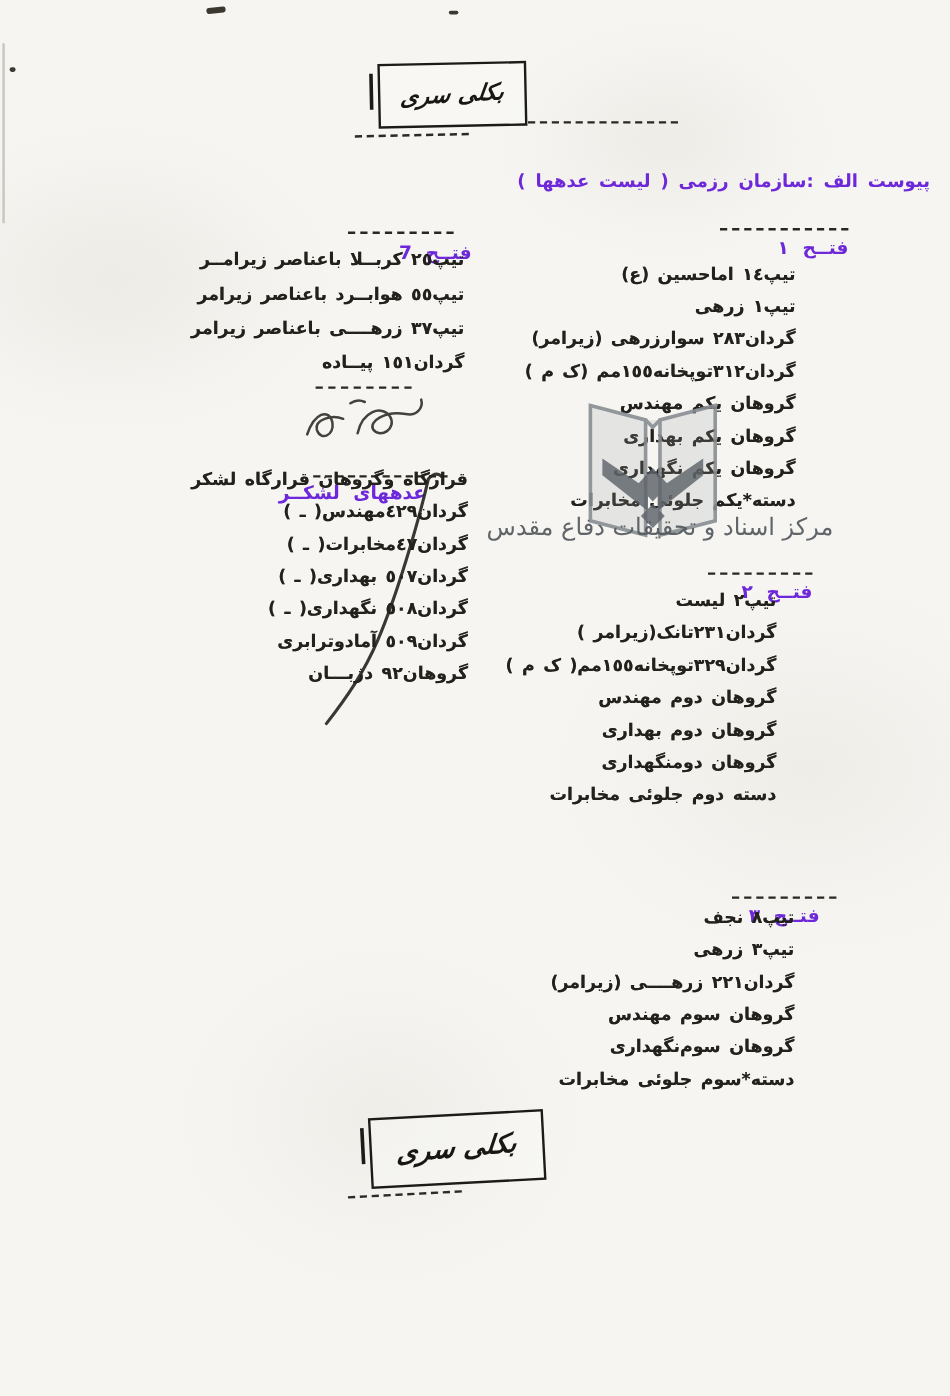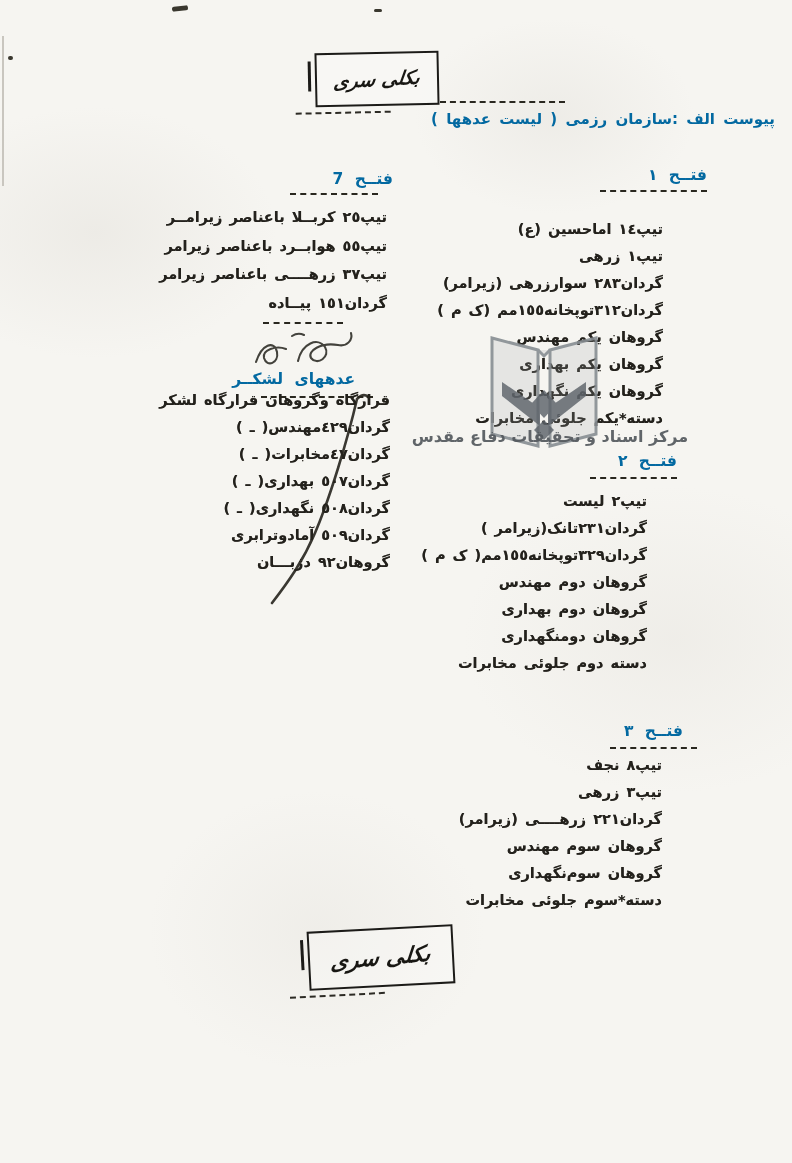--- a/index.html
+++ b/index.html
@@ -9,21 +9,21 @@
     font-family:"DejaVu Sans",sans-serif;
   }
   .paper-mottle{
     position:absolute;inset:0;z-index:0;
     background:
       radial-gradient(260px 180px at 12% 20%, rgba(210,206,198,.25), transparent 70%),
       radial-gradient(300px 220px at 85% 55%, rgba(214,210,202,.22), transparent 70%),
       radial-gradient(240px 200px at 40% 80%, rgba(208,204,196,.18), transparent 70%),
       radial-gradient(200px 140px at 70% 10%, rgba(205,201,193,.20), transparent 70%);
   }
-  .txt{position:absolute;direction:rtl;white-space:nowrap;color:#0369a1;z-index:1;}
+  .txt{position:absolute;direction:rtl;white-space:nowrap;color:#6d28d9;z-index:1;margin-top:32px;}
   .doc-title{font-size:15px;font-weight:700;letter-spacing:.2px;word-spacing:3px;}
   .sec-header{font-size:15.5px;font-weight:700;word-spacing:6px;}
   .dashline{position:absolute;border-top:2.5px dashed #29271f;z-index:1;}
   .rows{position:absolute;direction:rtl;text-align:right;z-index:1;}
   .rows .row{
     line-height:27px;font-size:14.5px;font-weight:700;color:#23211c;
     white-space:nowrap;word-spacing:2px;text-shadow:0 0 .5px rgba(30,28,20,.55);
   }
   .rows.wide .row{line-height:28.5px;}
   .stamp{
@@ -42,21 +42,21 @@
   .stamp::before{
     content:"";position:absolute;left:-9px;top:6px;height:30px;
     border-left:3px solid #1c1b18;
   }
   .stamp.top{left:315px;top:52px;width:120px;height:50px;transform:rotate(-1.2deg);}
   .stamp.top .stamp-text{font-size:19px;}
   .stamp.bottom{left:308px;top:928px;width:142px;height:55px;transform:rotate(-3deg);}
   .stamp.bottom .stamp-text{font-size:22px;}
   .wm-text{
     position:absolute;left:400px;top:427px;width:300px;z-index:2;
-    direction:rtl;text-align:center;font-size:16px;font-weight:700;
+    direction:rtl;text-align:center;font-size:20px;font-weight:400;
     color:#54595e;letter-spacing:.2px;opacity:.92;
   }
   .speck{position:absolute;background:#3a382f;border-radius:2px;z-index:1;}
   .edge-line{position:absolute;background:#c9c6bf;z-index:0;}
   svg{position:absolute;}
 </style>
 </head>
 <body>
 
 <div class="paper-mottle"></div>

